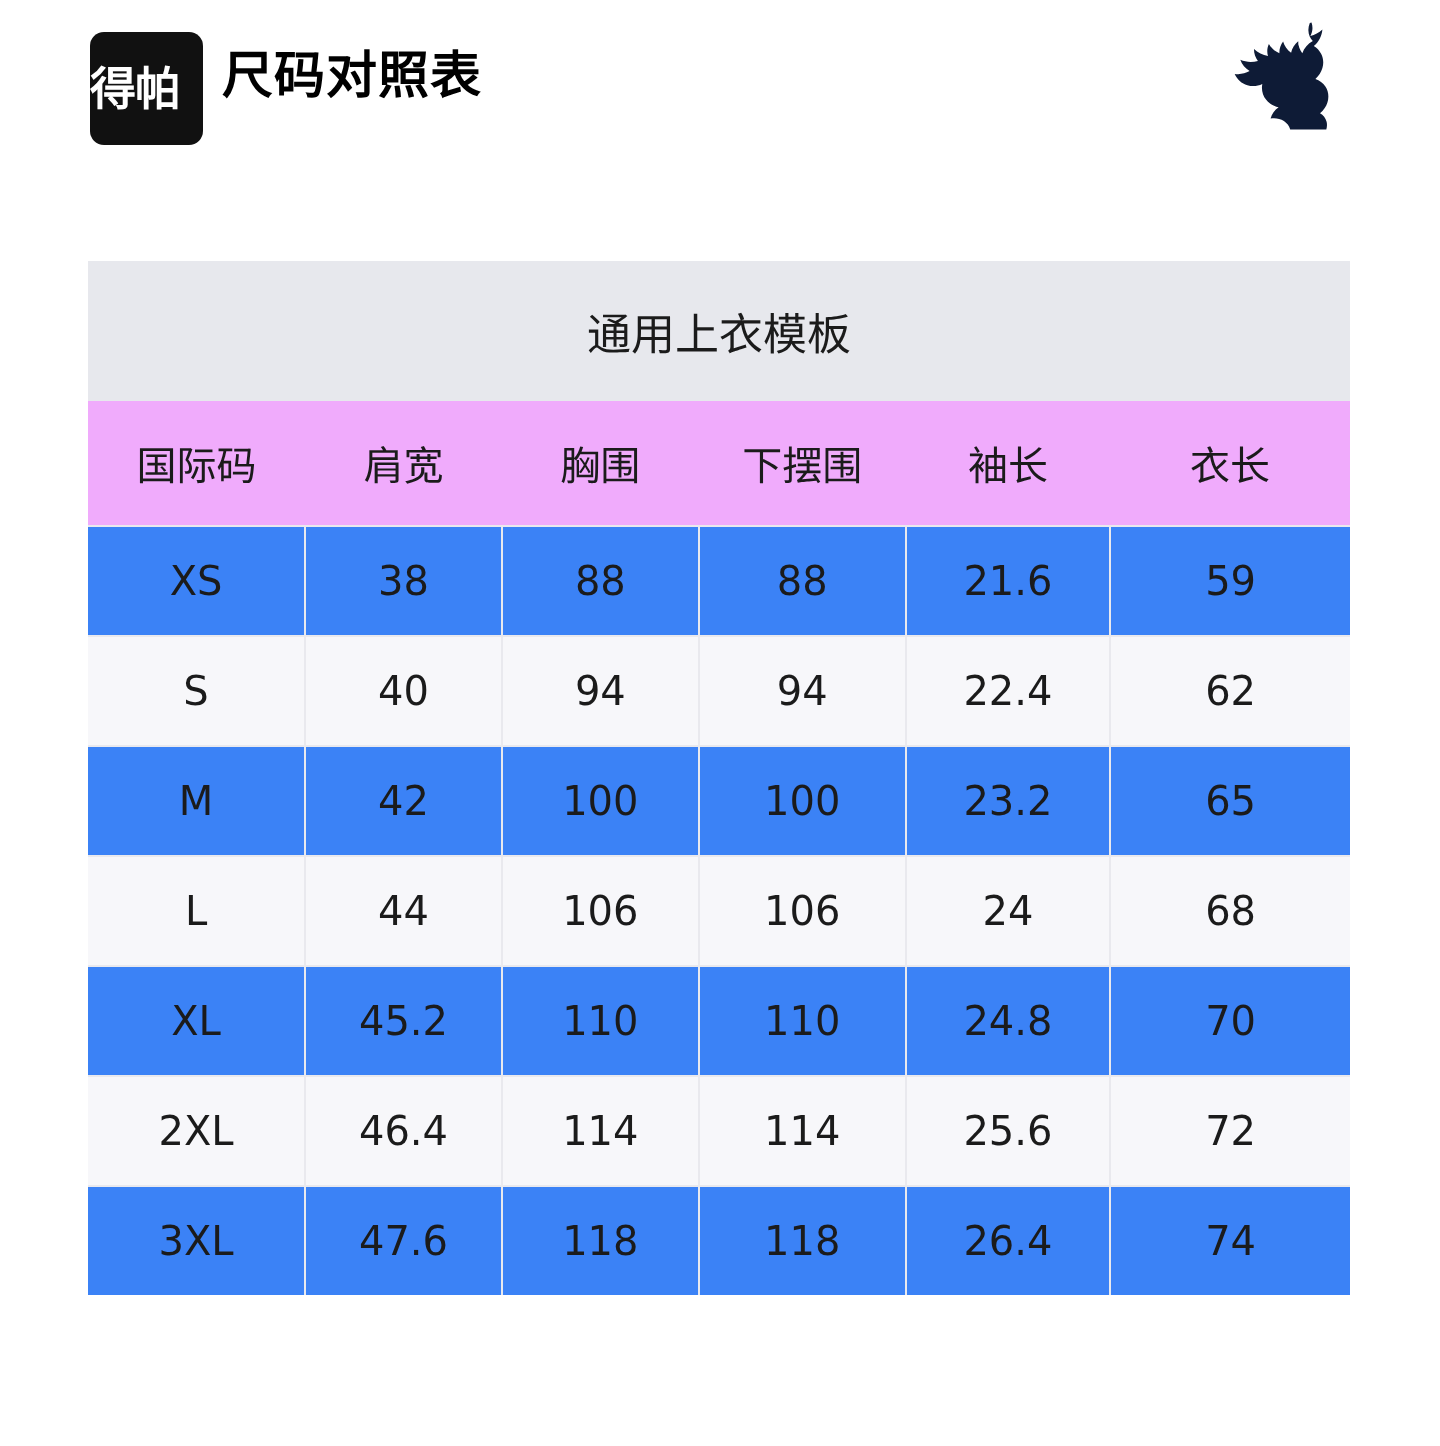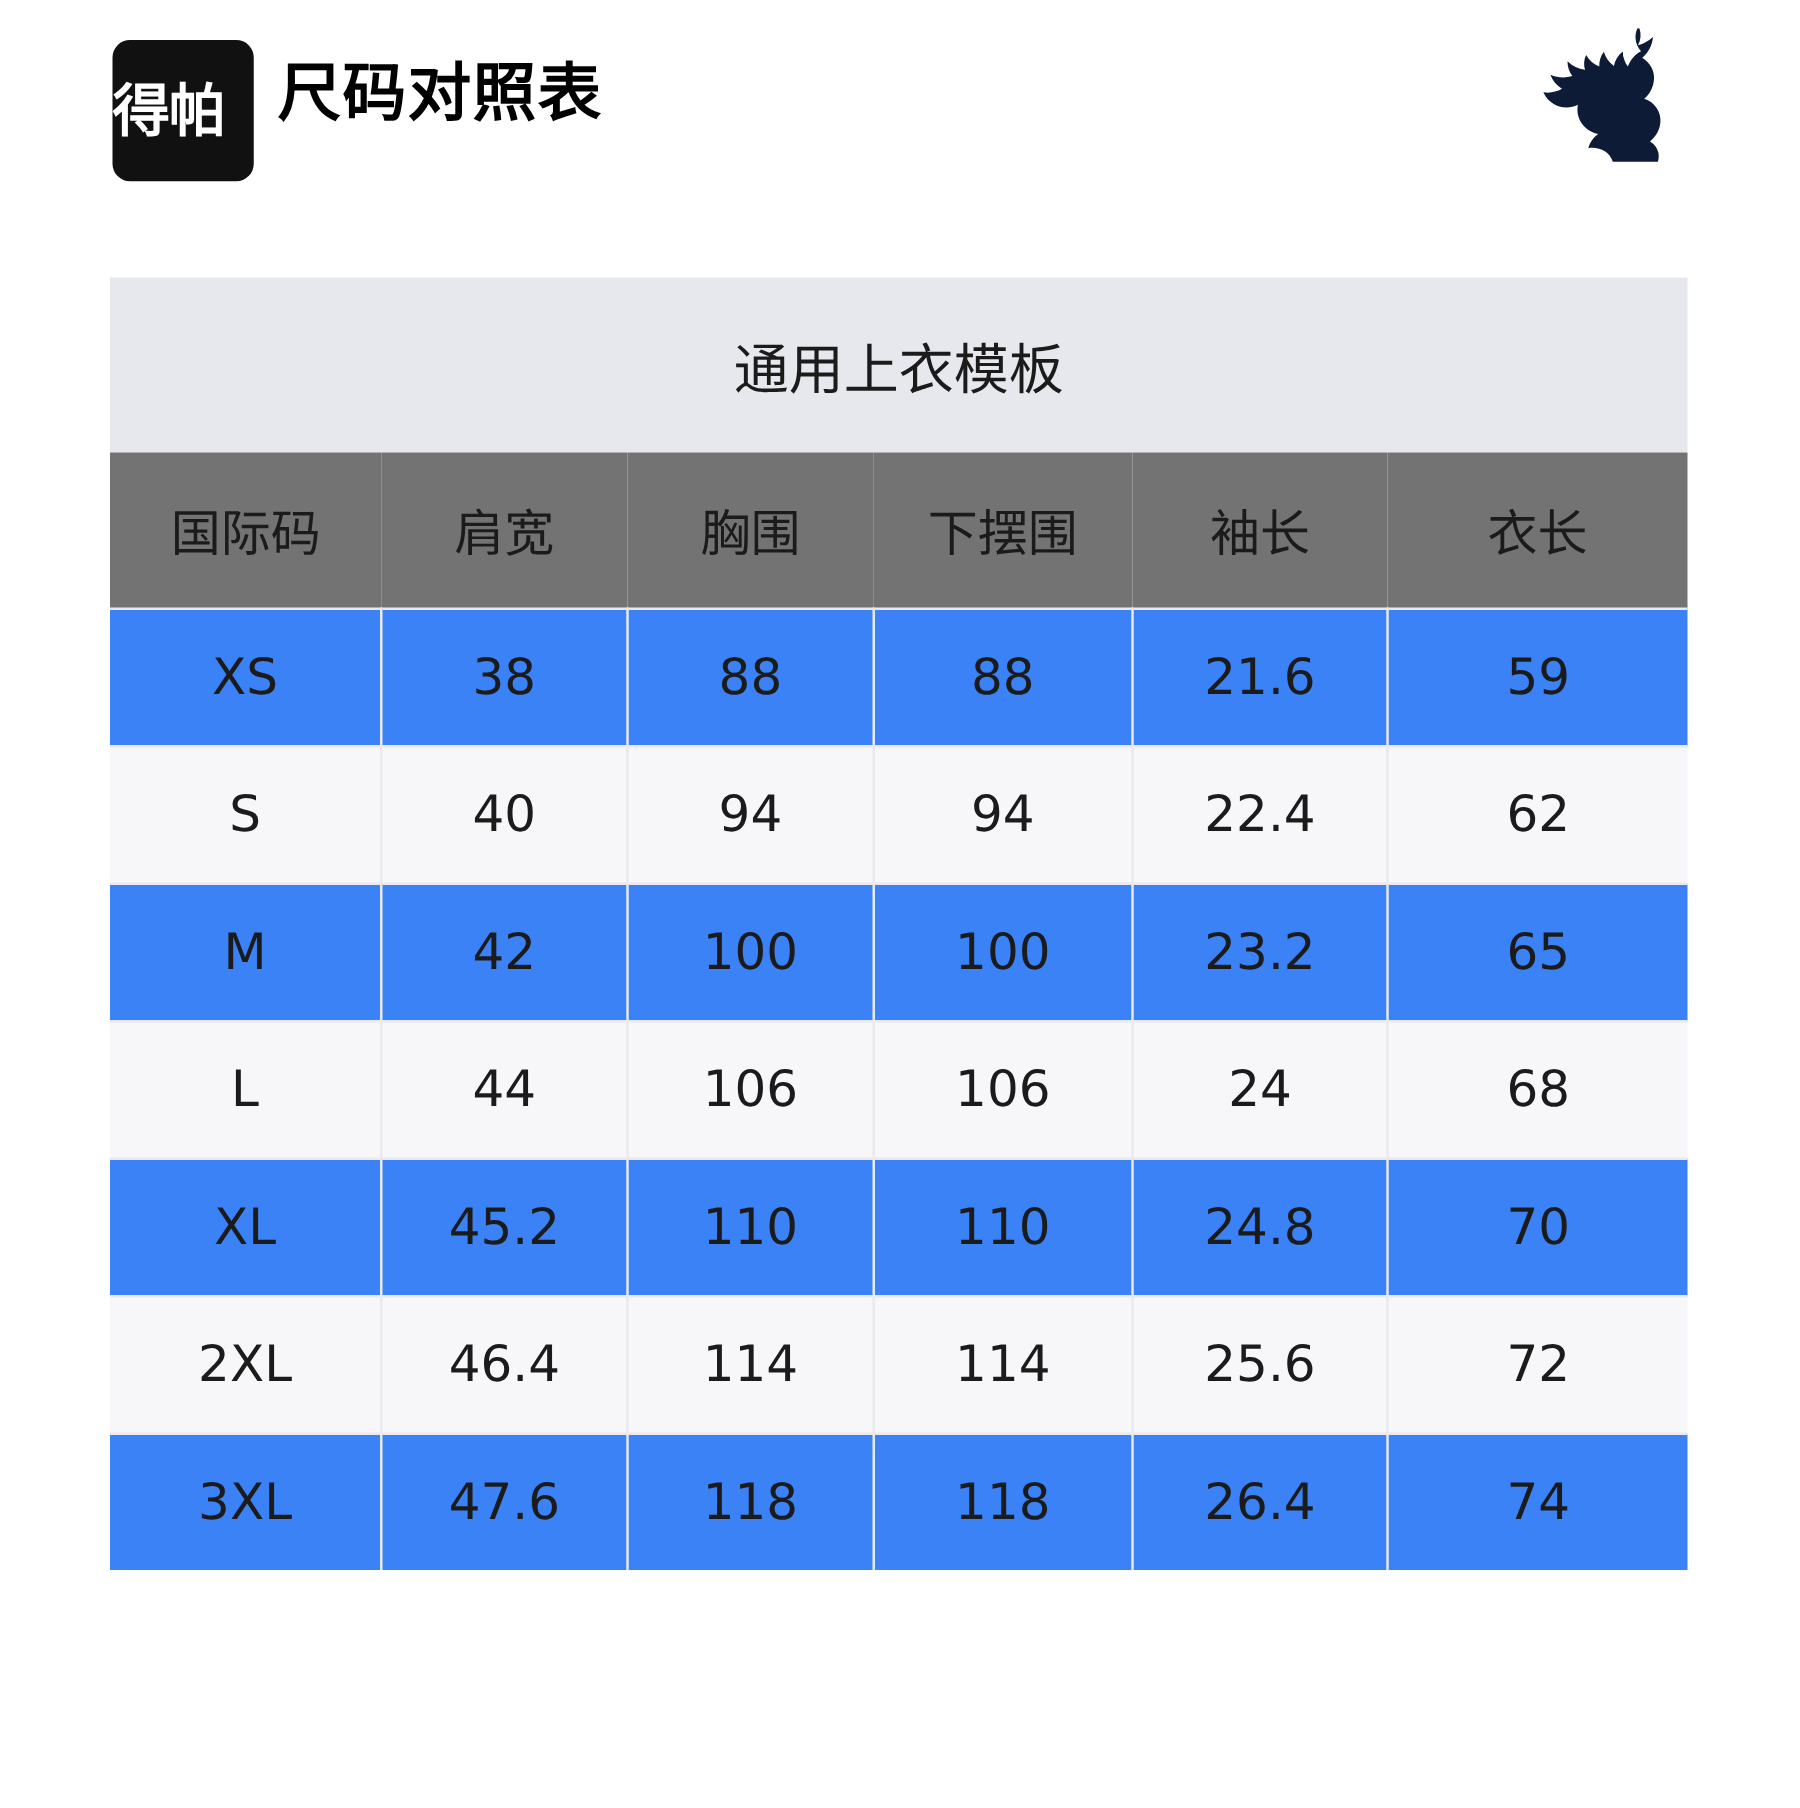--- a/index.html
+++ b/index.html
@@ -78,38 +78,39 @@
   .table-caption {
     height: 140px;
     background: #e7e8ed;
     display: flex;
     align-items: center;
     justify-content: center;
     font-size: 44px;
     font-weight: 400;
     color: #1b1b1b;
     font-family: "DejaVu Sans", "Liberation Sans", sans-serif;
+    margin-top: 39px;
   }
   table.size-table {
     width: 100%;
     border-collapse: collapse;
     table-layout: fixed;
   }
   table.size-table th,
   table.size-table td {
     text-align: center;
     vertical-align: middle;
     font-weight: 400;
     color: #1b1b1b;
     font-family: "DejaVu Sans", "Liberation Sans", sans-serif;
   }
   table.size-table thead th {
     height: 122px;
     font-size: 40px;
-    background: #737373;
+    background: #f0abfc;
     border: none;
   }
   table.size-table tbody td {
     height: 106px;
     font-size: 40px;
     background: #3b82f6;
     border-right: 2px solid #e9e9ee;
     border-bottom: 2px solid #e9e9ee;
   }
   table.size-table tbody tr td:last-child {

